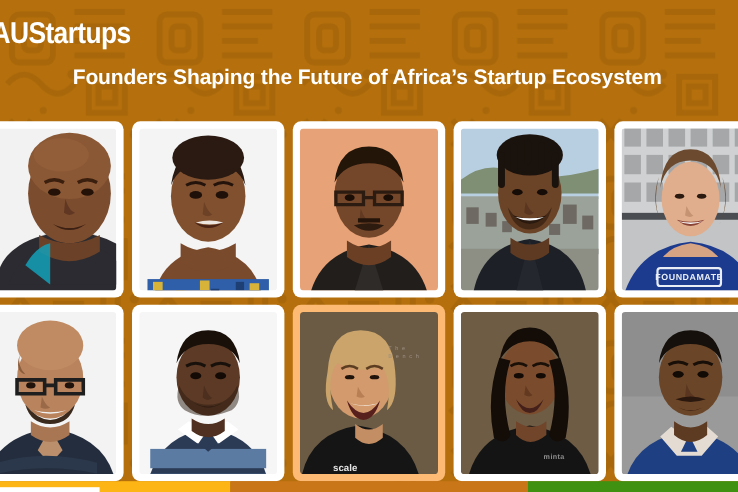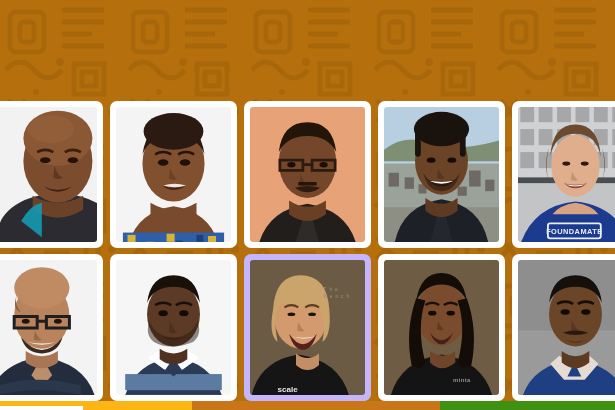--- a/index.html
+++ b/index.html
@@ -120,20 +120,24 @@
         <g fill="#9c5f08">
           <circle cx="60" cy="62" r="4"></circle>
           <circle cx="112" cy="112" r="4"></circle>
           <circle cx="36" cy="92" r="3"></circle>
         </g>
       </pattern>
     </defs>
     <rect x="0" y="0" width="615" height="410" fill="url(#tribal)"></rect>
   </svg>
 
+  <div id="header">
+    <div id="logo" style="color: rgb(255, 255, 255);">AUStartups</div>
+    <div id="headline" style="color: rgb(255, 255, 255);">Founders Shaping the Future of Africa’s Startup Ecosystem</div>
+  </div>
 
   <div id="grid">
 
     <div class="card" title="Bald man in dark t-shirt against white studio background, portrait cropped at left edge" style="background: rgb(255, 255, 255);">
       <div class="photo">
         <svg viewBox="0 0 100 135" preserveAspectRatio="xMidYMid slice">
           <rect width="100" height="135" fill="#f2f2f2"></rect>
           <ellipse cx="66" cy="118" rx="52" ry="34" fill="#2b2b31"></ellipse>
           <path d="M22 122 q10 -30 44 -30 q34 0 44 30 z" fill="#2b2b31"></path>
           <path d="M44 86 q22 12 44 0 l0 12 q-22 14 -44 0z" fill="#6b4128"></path>
@@ -320,21 +324,21 @@
           <ellipse cx="41" cy="55" rx="4" ry="2.6" fill="#130a05"></ellipse>
           <ellipse cx="59" cy="55" rx="4" ry="2.6" fill="#130a05"></ellipse>
           <path d="M34 48 q7 -4 14 0" stroke="#18100a" stroke-width="2.2" fill="none"></path>
           <path d="M52 48 q7 -4 14 0" stroke="#18100a" stroke-width="2.2" fill="none"></path>
           <path d="M47 62 q3 8 6 9 q-3 3 -7 0" fill="#4c2f1e"></path>
           <path d="M40 75 q10 5 20 0 q-10 6 -20 0z" fill="#2c1a10"></path>
         </svg>
       </div>
     </div>
 
-    <div class="card" title="Laughing woman with blonde bob in black Scale top against brown backdrop" style="background: #c4b5fd;">
+    <div class="card" title="Laughing woman with blonde bob in black Scale top against brown backdrop" style="background: #fdba74;">
       <div class="photo">
         <svg viewBox="0 0 100 135" preserveAspectRatio="xMidYMid slice">
           <rect width="100" height="135" fill="#6b5b45"></rect>
           <path d="M0 135 q4 -38 42 -44 q40 6 46 44z" fill="#151515"></path>
           <path d="M40 90 q10 8 20 0 l0 10 q-10 9 -20 0z" fill="#c38e63"></path>
           <ellipse cx="44" cy="58" rx="23" ry="28" fill="#d29a6d"></ellipse>
           <path d="M20 52 q2 -30 24 -30 q23 0 25 30 q2 22 -6 28 q4 -22 -4 -32 q-14 6 -32 -2 q-8 10 -3 34 q-8 -6 -4 -28z" fill="#caa46a"></path>
           <ellipse cx="36" cy="56" rx="3.4" ry="1.6" fill="#20130b"></ellipse>
           <ellipse cx="54" cy="56" rx="3.4" ry="1.6" fill="#20130b"></ellipse>
           <path d="M30 50 q6 -4 12 0" stroke="#5c3d22" stroke-width="1.8" fill="none"></path>

